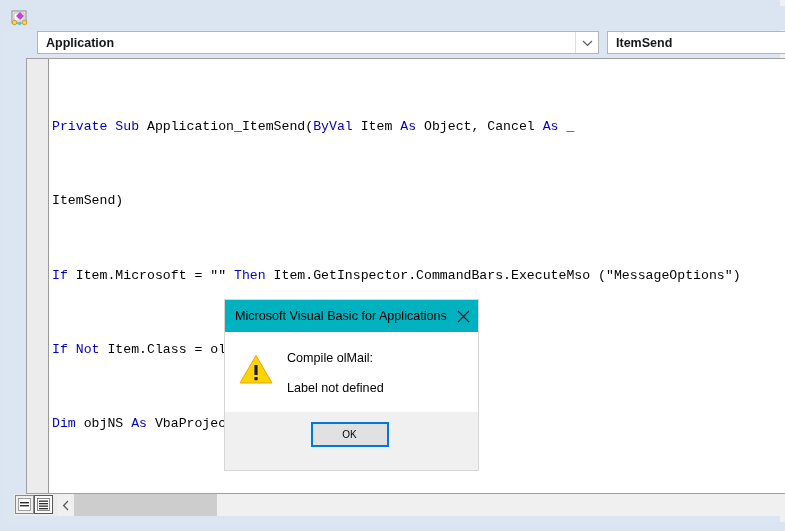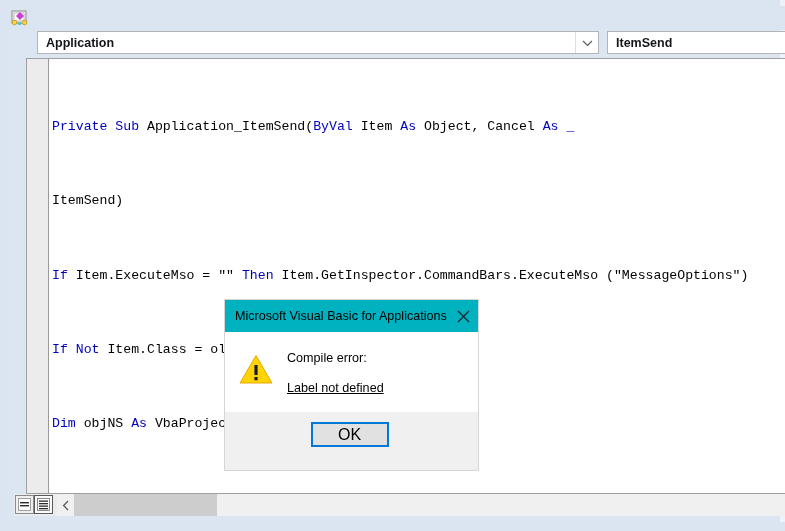--- a/index.html
+++ b/index.html
@@ -244,38 +244,38 @@
     flex: 1 1 auto;
     padding-right: 8px;
   }
   .dialog-msg-line {
     font-size: 12.6px;
     color: #000000;
     line-height: 17px;
     margin-bottom: 13px;
     white-space: nowrap;
   }
-  .dialog-msg-line:last-child { margin-bottom: 15px; text-decoration: underline; }
+  .dialog-msg-line:last-child { margin-bottom: 15px; }
   #dialog-buttons {
     height: 45px;
     display: flex;
     align-items: center;
     justify-content: center;
     gap: 10px;
     padding-right: 4px;
     box-sizing: border-box;
   }
   .dlg-btn {
     width: 74px;
     height: 23px;
     box-sizing: border-box;
     background: #e1e1e1;
     border: 1px solid #adadad;
     font-family: "Liberation Sans", sans-serif;
-    font-size: 16px;
+    font-size: 10px;
     color: #000000;
     display: flex;
     align-items: center;
     justify-content: center;
     cursor: default;
   }
   #btn-ok {
     border: 2px solid #0078d7;
     width: 78px;
     height: 25px;
@@ -322,21 +322,21 @@
   </div>
 
   <div id="code-pane">
     <div id="code-margin"></div>
     <div id="code-text">
 
       <div class="code-line"><span class="tok-kw">Private Sub </span><span class="tok-txt">Application_ItemSend(</span><span class="tok-kw">ByVal </span><span class="tok-txt">Item </span><span class="tok-kw">As </span><span class="tok-txt">Object, Cancel </span><span class="tok-kw">As _</span></div>
 
       <div class="code-line"><span class="tok-txt">ItemSend)</span></div>
 
-      <div class="code-line"><span class="tok-kw">If </span><span class="tok-txt">Item.ExecuteMso = </span><span class="tok-txt">""</span><span class="tok-kw"> Then </span><span class="tok-txt">Item.GetInspector.CommandBars.ExecuteMso (</span><span class="tok-txt">"MessageOptions"</span><span class="tok-txt">)</span></div>
+      <div class="code-line"><span class="tok-kw">If </span><span class="tok-txt">Item.Microsoft = </span><span class="tok-txt">""</span><span class="tok-kw"> Then </span><span class="tok-txt">Item.GetInspector.CommandBars.ExecuteMso (</span><span class="tok-txt">"MessageOptions"</span><span class="tok-txt">)</span></div>
 
       <div class="code-line"><span class="tok-kw">If Not </span><span class="tok-txt">Item.Class = olMail </span><span class="tok-kw">Then </span><span class="tok-sel">GoTo fin</span></div>
 
       <div class="code-line"><span class="tok-kw">Dim </span><span class="tok-txt">objNS </span><span class="tok-kw">As </span><span class="tok-txt">VbaProject</span></div>
 
       <div class="code-line"><span class="tok-kw">Dim </span><span class="tok-txt">objFolder </span><span class="tok-kw">As </span><span class="tok-txt">MAPIFolder</span></div>
 
       
 
       
@@ -404,21 +404,21 @@
 
     <div id="dialog-body">
       <div id="dialog-icon">
         <svg width="34" height="31" viewBox="0 0 34 31">
           <path d="M17 1.5 L33 29 L1 29 Z" fill="#ffd400" stroke="#e8a800" stroke-width="1"></path>
           <rect x="15.4" y="11" width="3.2" height="10" rx="0.5" fill="#1a1a1a"></rect>
           <rect x="15.4" y="23" width="3.2" height="3.2" rx="0.5" fill="#1a1a1a"></rect>
         </svg>
       </div>
       <div id="dialog-msg">
-        <div class="dialog-msg-line">Compile error:</div>
+        <div class="dialog-msg-line">Compile olMail:</div>
         <div class="dialog-msg-line">Label not defined</div>
       </div>
     </div>
 
     <div id="dialog-buttons">
       <div class="dlg-btn" id="btn-ok">OK</div>
     </div>
 
   </div>
 

